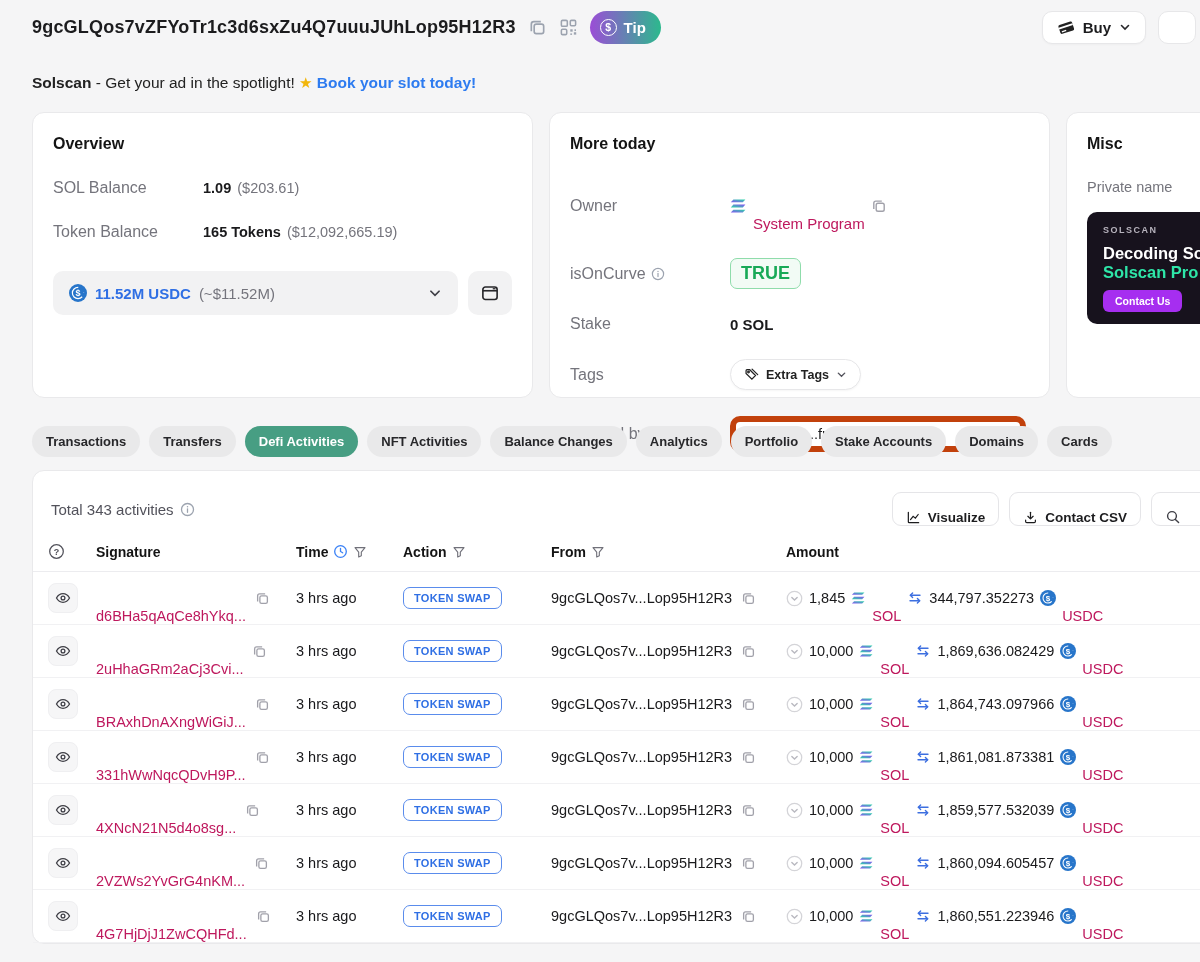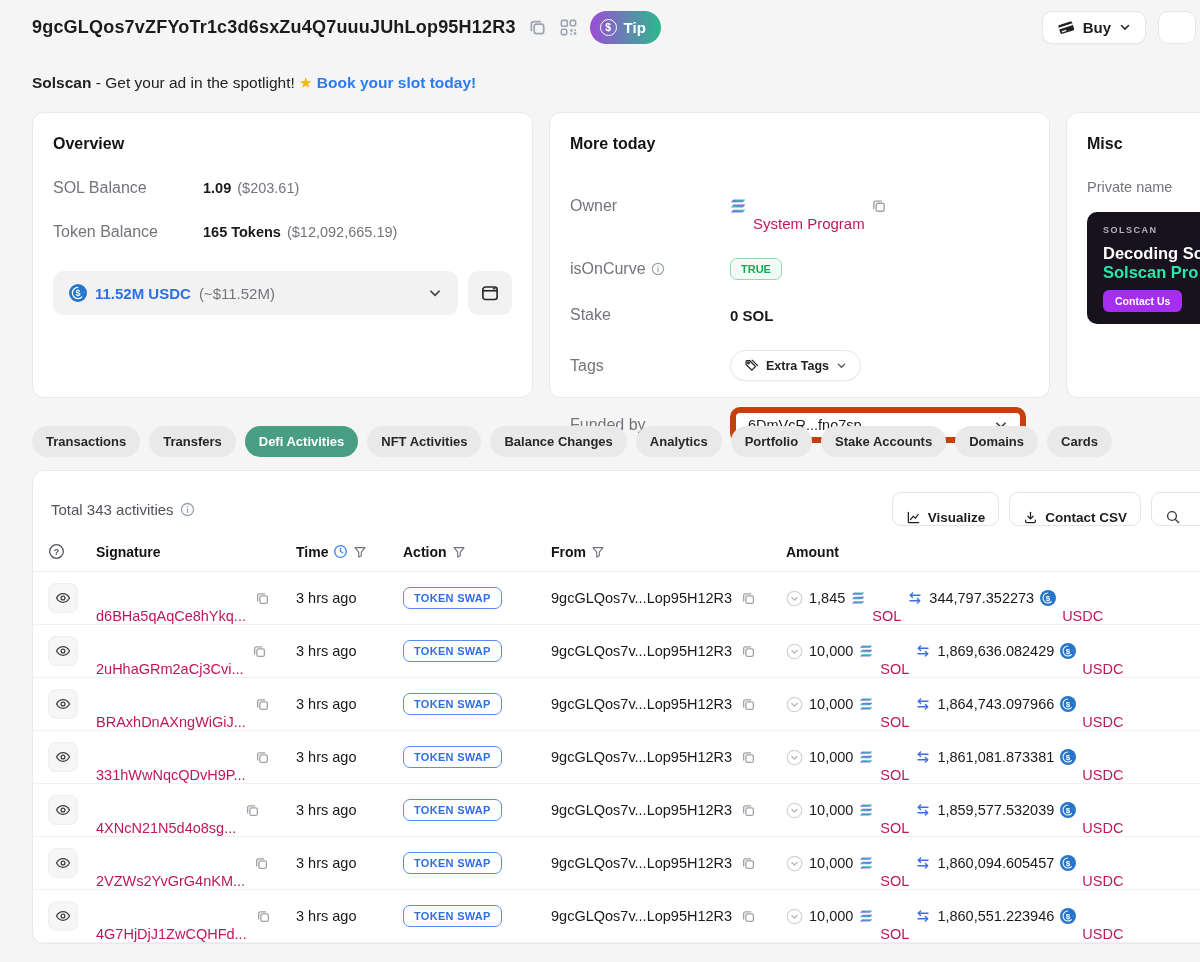--- a/index.html
+++ b/index.html
@@ -47,21 +47,21 @@
   .token-row { display:flex; align-items:center; gap:10px; margin-top:30px; }
   .token-dd { flex:1; height:44px; background:#f2f2f3; border:none; border-radius:10px; cursor:pointer;
     display:flex; align-items:center; gap:8px; padding:0 16px; font-size:15px; }
   .token-dd .tk-name { color:#2f6fe4; font-weight:700; }
   .token-dd .tk-usd { color:#74747c; }
   .token-dd .dd-chev { margin-left:auto; color:#3f3f46; display:flex; }
   .wallet-btn { width:44px; height:44px; background:#f2f2f3; border:none; border-radius:10px;
     cursor:pointer; display:flex; align-items:center; justify-content:center; color:#27272a; }
 
   .link { color:#be185d; text-decoration:none; cursor:pointer;margin-top:36px; }
-  .true-badge { display:inline-block; font-size:11px; font-weight:700; color:#18a957;
+  .true-badge { display:inline-block; font-size:18px; font-weight:700; color:#18a957;
     background:#f2fbf5; border:1.5px solid #8fdcab; border-radius:7px; padding:4px 10px; }
   .tags-pill { display:flex; align-items:center; gap:7px; height:31px; padding:0 13px;
     background:#fff; border:1px solid #e7e7e9; border-radius:16px; cursor:pointer;
     font-size:12.5px; font-weight:700; color:#222; box-shadow:0 1px 2px rgba(0,0,0,.04); }
   .funded-dd { width:296px; height:36px; background:#fff; border:6px solid #c2410c; border-radius:10px;
     cursor:pointer; display:flex; align-items:center; padding:0 12px; font-size:14.5px; color:#1a1a1c; }
   .funded-dd .dd-chev { margin-left:auto; color:#3f3f46; display:flex; }
 
   .private-label { margin-top:26px; font-size:14.5px; color:#74747c; }
   .misc-banner { margin-top:17px; width:360px; height:112px; background:#17121d; border-radius:10px;

